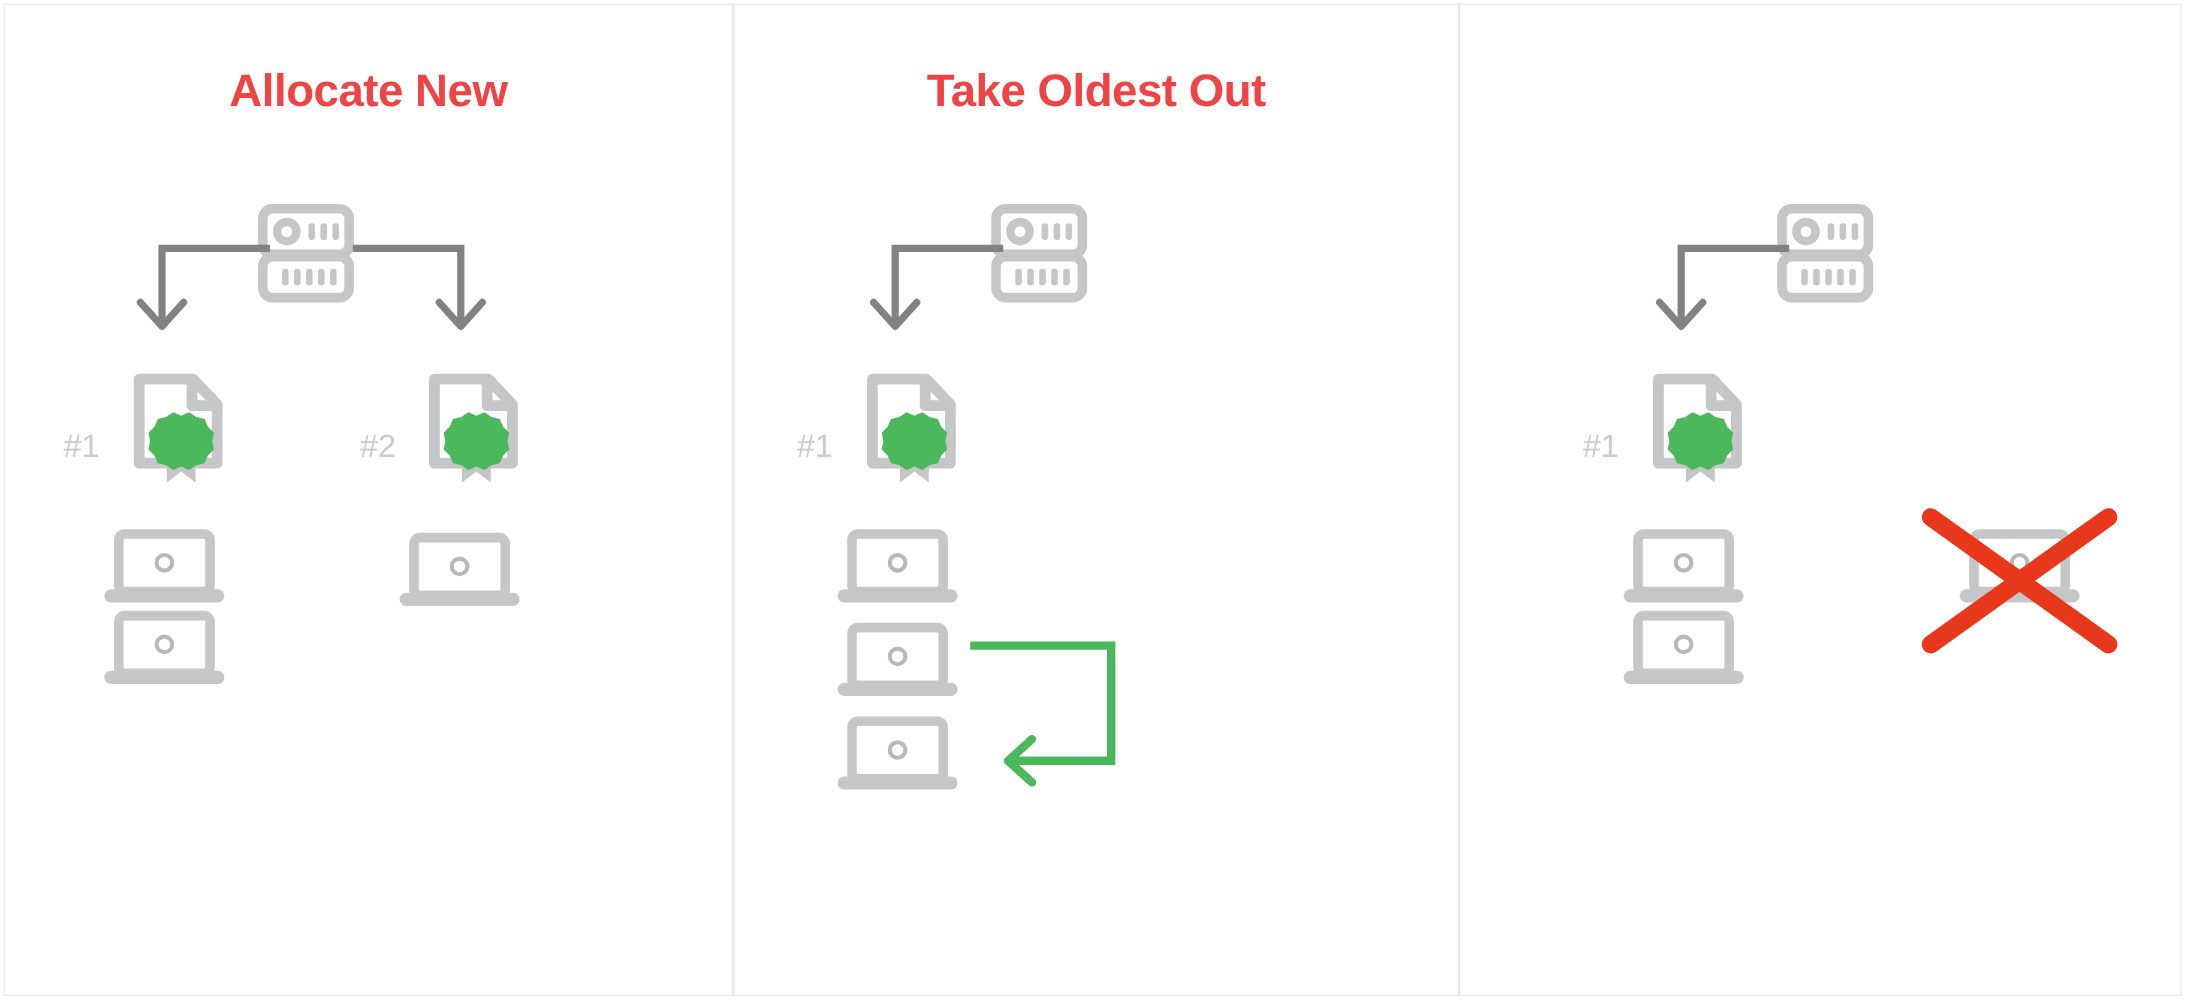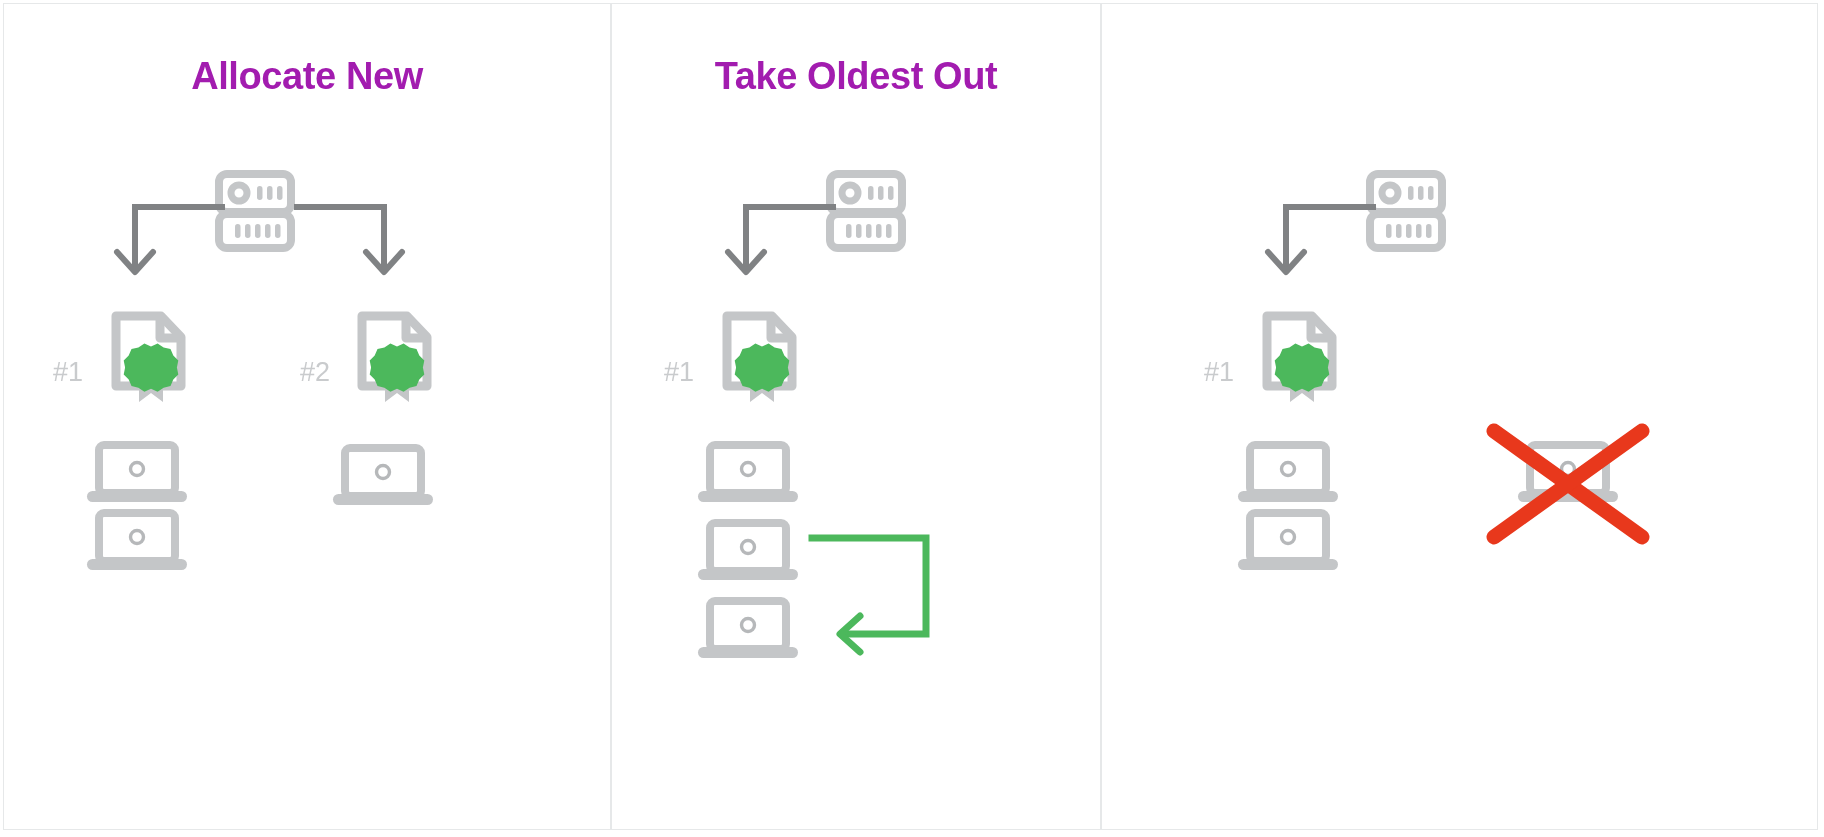--- a/index.html
+++ b/index.html
@@ -22,31 +22,31 @@
     border:1px solid #e6e8e9;
     box-sizing:border-box;
     display:flex;
   }
   .col{
     position:relative;
     height:100%;
     box-sizing:border-box;
   }
   .col-1{width:606px;}
-  .col-2{width:492px;border-left:2px solid #e6e8e9;border-right:2px solid #e6e8e9;}
+  .col-2{width:607px;border-left:2px solid #e6e8e9;border-right:2px solid #e6e8e9;}
   .col-3{flex:1;}
   .col-title{
     position:absolute;
     left:0; right:0;
     top:51px;
     text-align:center;
     font-size:38px;
     font-weight:bold;
     letter-spacing:-0.4px;
-    color:#a21caf;
+    color:#ef4444;
     white-space:nowrap;
   }
   .node{position:absolute;}
   .idlabel{
     position:absolute;
     font-size:27px;
     font-weight:normal;
     color:#c9cbcd;
     letter-spacing:0px;
   }

